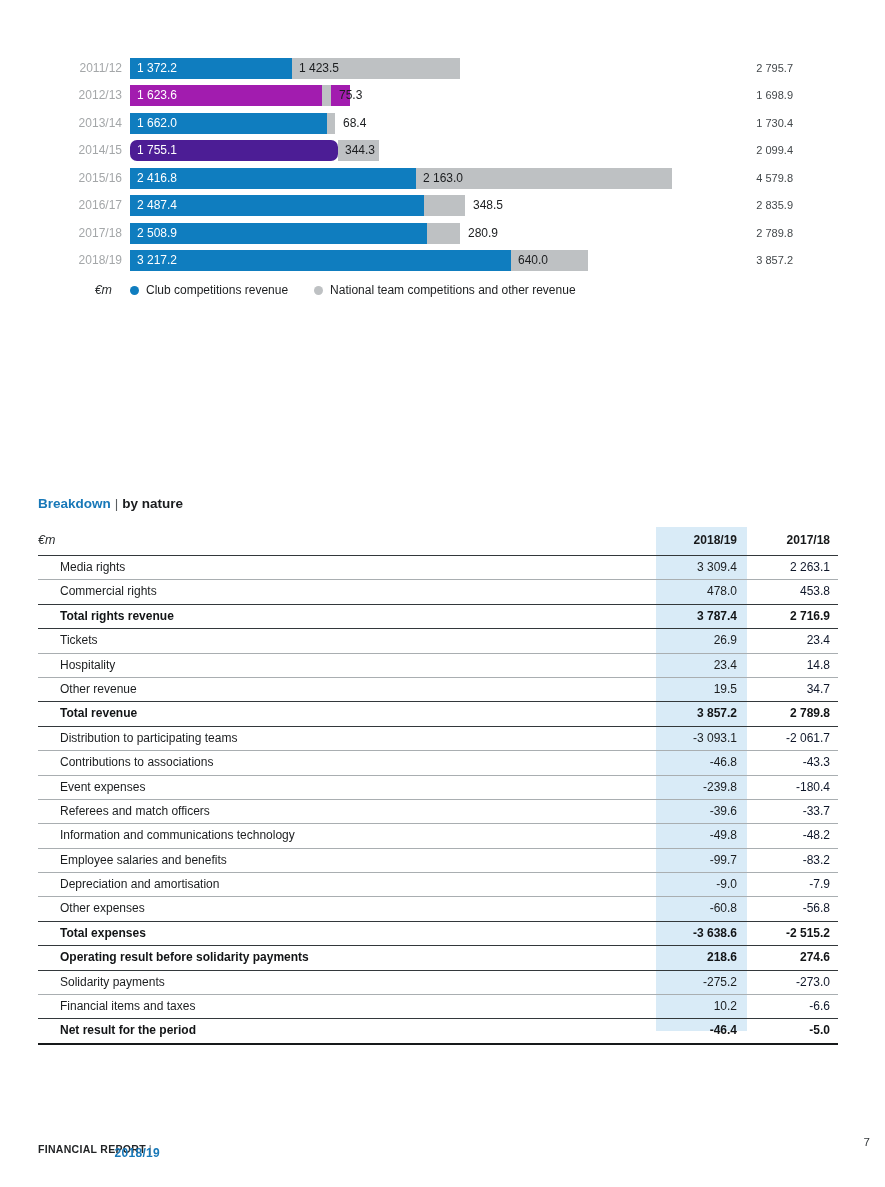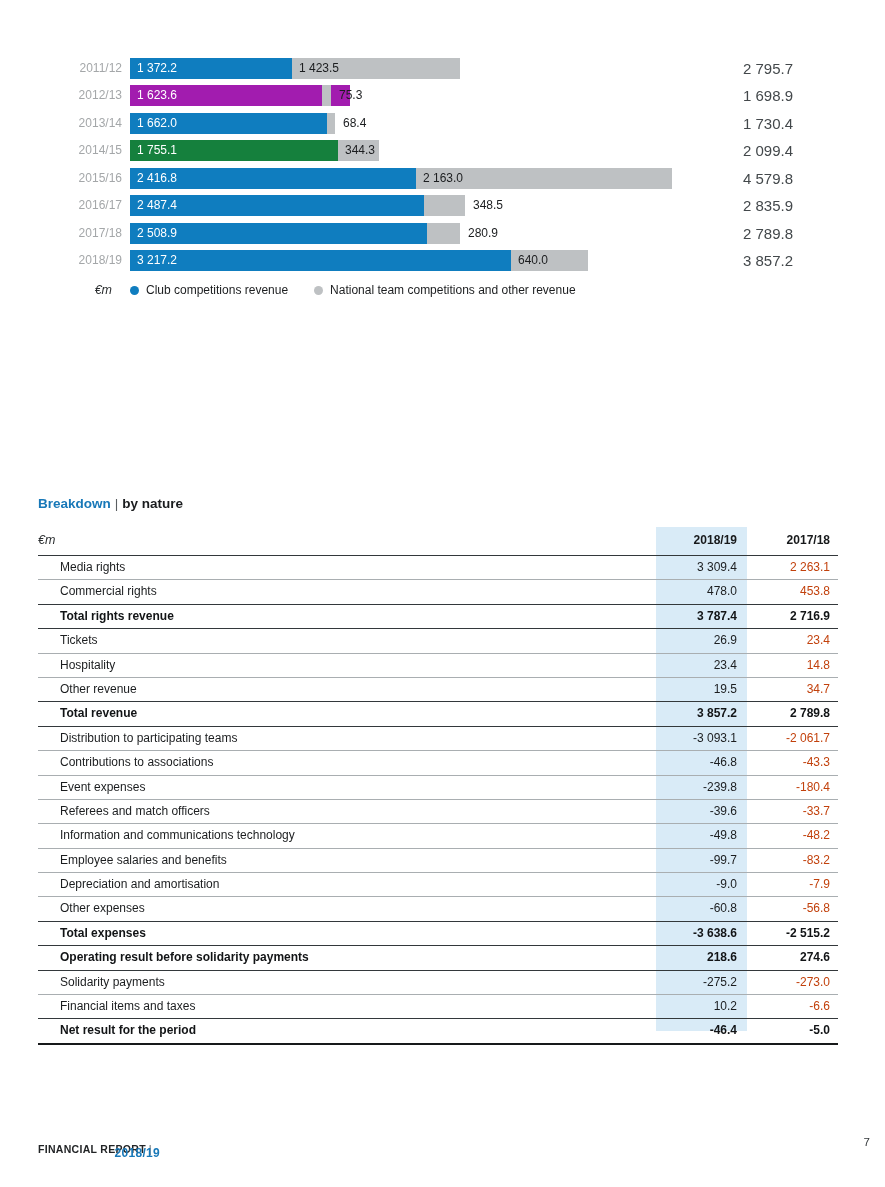--- a/index.html
+++ b/index.html
@@ -11,41 +11,41 @@
   .chart{position:absolute;left:0;top:0;width:885px;height:320px;}
   .crow{position:absolute;left:0;width:885px;height:21px;}
   .season{position:absolute;left:0;top:0;width:122px;height:21px;line-height:21px;
     text-align:right;font-size:12px;color:#a4a7a9;}
   .bar{position:absolute;top:0;height:21px;line-height:21px;font-size:12px;white-space:nowrap;}
   .bar .bval{padding-left:7px;}
   .bar.club{color:#ffffff;}
   .bar.nat{color:#1b1d1f;}
   .gval-out{position:absolute;top:0;height:21px;line-height:21px;font-size:12px;color:#1b1d1f;white-space:nowrap;}
   .ctotal{position:absolute;left:700px;top:0;width:93px;height:21px;line-height:21px;
-    text-align:right;font-size:15px;color:#43484b;}
+    text-align:right;font-size:11px;color:#43484b;}
   .legend{position:absolute;left:0;top:281px;width:885px;height:18px;font-size:12px;}
   .legend .unit{position:absolute;left:56px;top:0;width:56px;text-align:right;
     font-style:italic;font-size:12.5px;color:#2c2f31;line-height:18px;}
   .legend .items{position:absolute;left:130px;top:0;display:flex;align-items:center;height:18px;}
   .legend .item{display:flex;align-items:center;margin-right:26px;color:#1b1d1f;}
   .dot{width:9px;height:9px;border-radius:50%;margin-right:7px;flex:0 0 auto;}
   
   .btitle{position:absolute;left:38px;top:496px;font-size:13.5px;font-weight:bold;color:#1a1c1e;}
   .btitle .t1{color:#1878b8;}
   .btitle .sep{color:#5a5e61;font-weight:normal;padding:0 4px;}
   .btable{position:absolute;left:38px;top:527px;width:800px;}
   .hl-col{position:absolute;left:618px;top:0;width:91px;height:504px;background:#d9ebf7;}
   .thead{position:relative;height:28px;border-bottom:1px solid #33383b;}
   .thead .unit{position:absolute;left:0;top:0;line-height:26px;font-style:italic;font-size:12.5px;color:#2c2f31;}
   .thead .c1{position:absolute;right:101px;top:0;line-height:26px;font-size:12px;font-weight:bold;color:#17191b;}
   .thead .c2{position:absolute;right:8px;top:0;line-height:26px;font-size:12px;font-weight:bold;color:#17191b;}
   .trow{position:relative;height:23.4px;border-bottom:1px solid #a9aeb1;font-size:12px;}
   .trow .lbl{position:absolute;left:22px;top:0;line-height:23.4px;white-space:nowrap;color:#1b1d1f;}
   .trow .v1{position:absolute;right:101px;top:0;line-height:23.4px;color:#1b1d1f;}
-  .trow .v2{position:absolute;right:8px;top:0;line-height:23.4px;color:#c2410c;}
+  .trow .v2{position:absolute;right:8px;top:0;line-height:23.4px;color:#0f172a;}
   .trow.bold .lbl,.trow.bold .v1,.trow.bold .v2{font-weight:bold;color:#121416;}
   .trow.db{border-bottom-color:#33383b;text-align:right;}
   .trow.last{border-bottom:2.5px solid #17191a;}
   
   .footer{position:absolute;left:38px;top:1143px;font-size:10.5px;font-weight:bold;
     letter-spacing:0.3px;color:#222426;}
   .footer .sep{color:#55595c;padding:0 3px;font-weight:normal;}
   .footer .season{color:#1878b8;}
   .pageno{position:absolute;right:15px;top:1136px;font-size:11.5px;color:#33373a;}
 </style>
@@ -71,21 +71,21 @@
         </div>
         <div class="crow" style="top: 113px;">
           <span class="season">2013/14</span>
           <div class="bar club" style="left: 130px; width: 197px; background: rgb(15, 125, 191);"><span class="bval">1&nbsp;662.0</span></div>
           <div class="bar nat" style="left: 327px; width: 8px; background: rgb(190, 193, 195);"></div>
           <span class="gval-out" style="left: 343px;">68.4</span>
           <span class="ctotal">1&nbsp;730.4</span>
         </div>
         <div class="crow" style="top: 140px;">
           <span class="season">2014/15</span>
-          <div class="bar club" style="left: 130px; width: 208px; background: #15803d;"><span class="bval">1&nbsp;755.1</span></div>
+          <div class="bar club" style="left: 130px; width: 208px; background: #4c1d95; border-radius: 7px;"><span class="bval">1&nbsp;755.1</span></div>
           <div class="bar nat" style="left: 338px; width: 41px; background: rgb(190, 193, 195);"><span class="bval">344.3</span></div>
           <span class="ctotal">2&nbsp;099.4</span>
         </div>
         <div class="crow" style="top: 168px;">
           <span class="season">2015/16</span>
           <div class="bar club" style="left: 130px; width: 286px; background: rgb(15, 125, 191);"><span class="bval">2&nbsp;416.8</span></div>
           <div class="bar nat" style="left: 416px; width: 256px; background: rgb(190, 193, 195);"><span class="bval">2&nbsp;163.0</span></div>
           <span class="ctotal">4&nbsp;579.8</span>
         </div>
         <div class="crow" style="top: 195px;">

